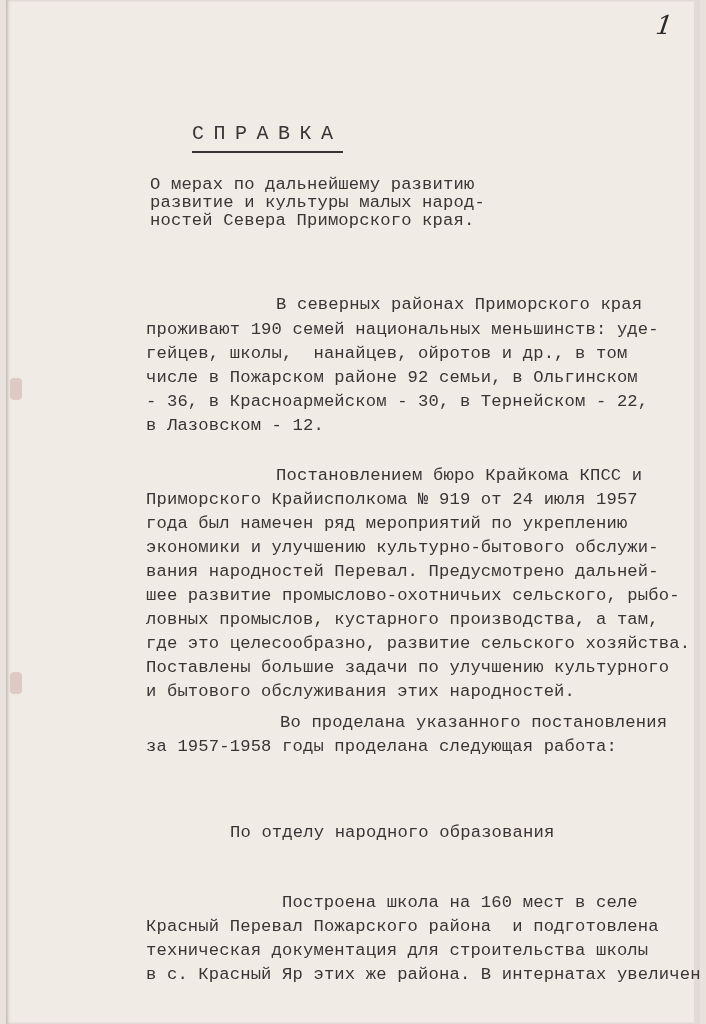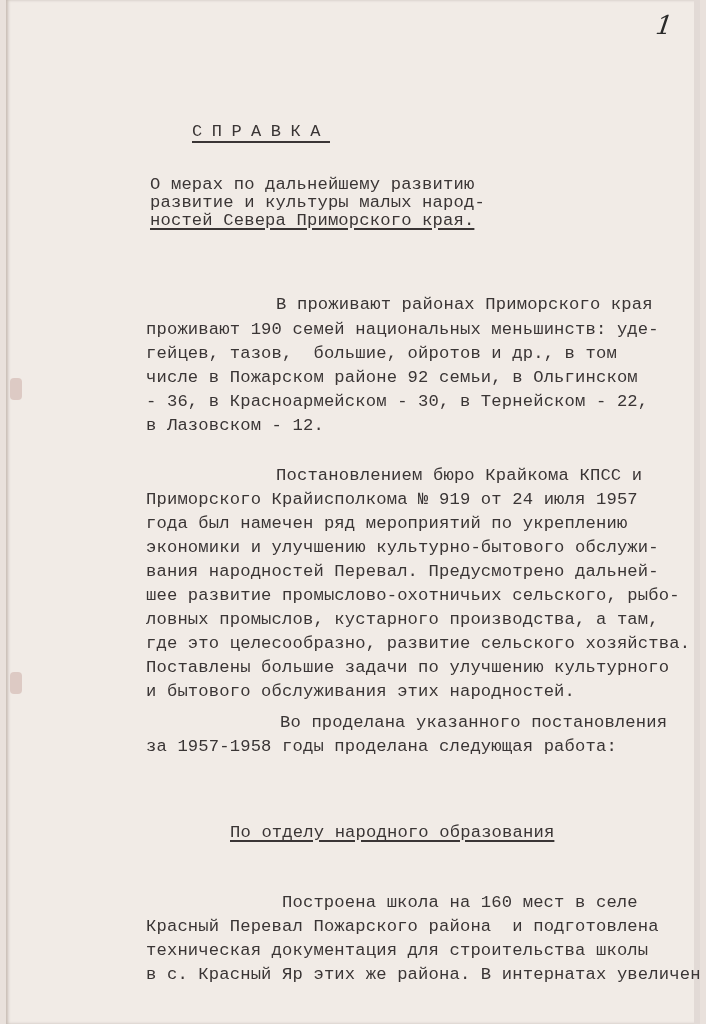--- a/index.html
+++ b/index.html
@@ -25,24 +25,24 @@
     position: absolute; left: 656px; top: 10px;
     font-family: "DejaVu Serif", serif; font-style: italic;
     font-size: 26px; color: #2a2a2a; transform: skewX(-8deg);
   }
   .line {
     position: absolute; white-space: pre;
     font-size: 17.2px; letter-spacing: 0.15px; line-height: 20px;
   }
   .title {
     position: absolute; left: 192px; top: 122px;
-    font-size: 17px; letter-spacing: 9.5px; white-space: pre;
-    border-bottom: 2px solid #3a3535; padding-bottom: 0;
+    font-size: 20px; letter-spacing: 9.5px; white-space: pre;
+    border-bottom: 2px solid #3a3535; padding-bottom: 6px;
   }
-  .u { text-decoration: underline; text-underline-offset: 3px; text-decoration-thickness: 1.5px; }
+  .u { text-underline-offset: 3px; text-decoration-thickness: 1.5px; }
 </style>
 </head>
 <body>
 
 <div class="page">
   <div class="stain" style="top:378px"></div>
   <div class="stain" style="top:672px"></div>
   <div class="edge-right"></div>
 </div>
 
@@ -50,23 +50,23 @@
 
 <div class="title">СПРАВКА</div>
 
 <div>
   <div class="line" style="left:150px;top:175px">О мерах по дальнейшему развитию</div>
   <div class="line" style="left:150px;top:193px">развитие и культуры малых народ-</div>
   <div class="line u" style="left:150px;top:211px">ностей Севера Приморского края.</div>
 </div>
 
 <div>
-  <div class="line" style="left:276px;top:295px">В проживают районах Приморского края</div>
+  <div class="line" style="left:276px;top:295px">В северных районах Приморского края</div>
   <div class="line" style="left:146px;top:320px">проживают 190 семей национальных меньшинств: уде-</div>
-  <div class="line" style="left:146px;top:344px">гейцев, тазов,  большие, ойротов и др., в том</div>
+  <div class="line" style="left:146px;top:344px">гейцев, школы,  нанайцев, ойротов и др., в том</div>
   <div class="line" style="left:146px;top:368px">числе в Пожарском районе 92 семьи, в Ольгинском</div>
   <div class="line" style="left:146px;top:392px">- 36, в Красноармейском - 30, в Тернейском - 22,</div>
   <div class="line" style="left:146px;top:416px">в Лазовском - 12.</div>
 </div>
 
 <div>
   <div class="line" style="left:276px;top:466px">Постановлением бюро Крайкома КПСС и</div>
   <div class="line" style="left:146px;top:490px">Приморского Крайисполкома № 919 от 24 июля 1957</div>
   <div class="line" style="left:146px;top:514px">года был намечен ряд мероприятий по укреплению</div>
   <div class="line" style="left:146px;top:538px">экономики и улучшению культурно-бытового обслужи-</div>

